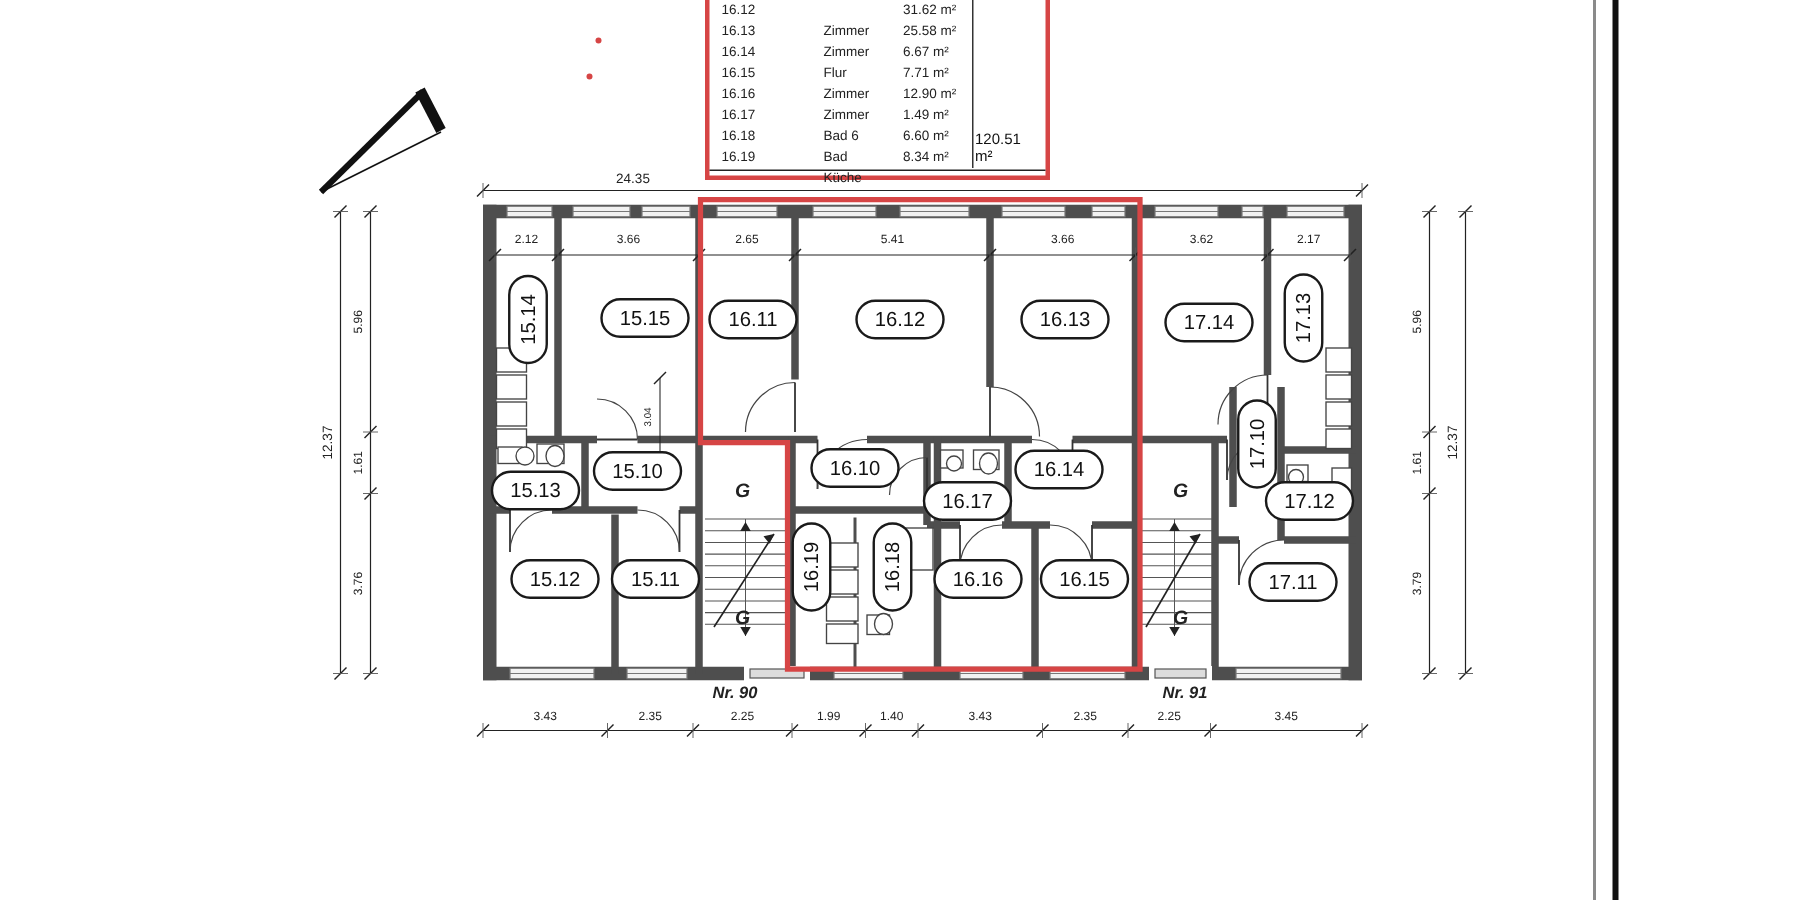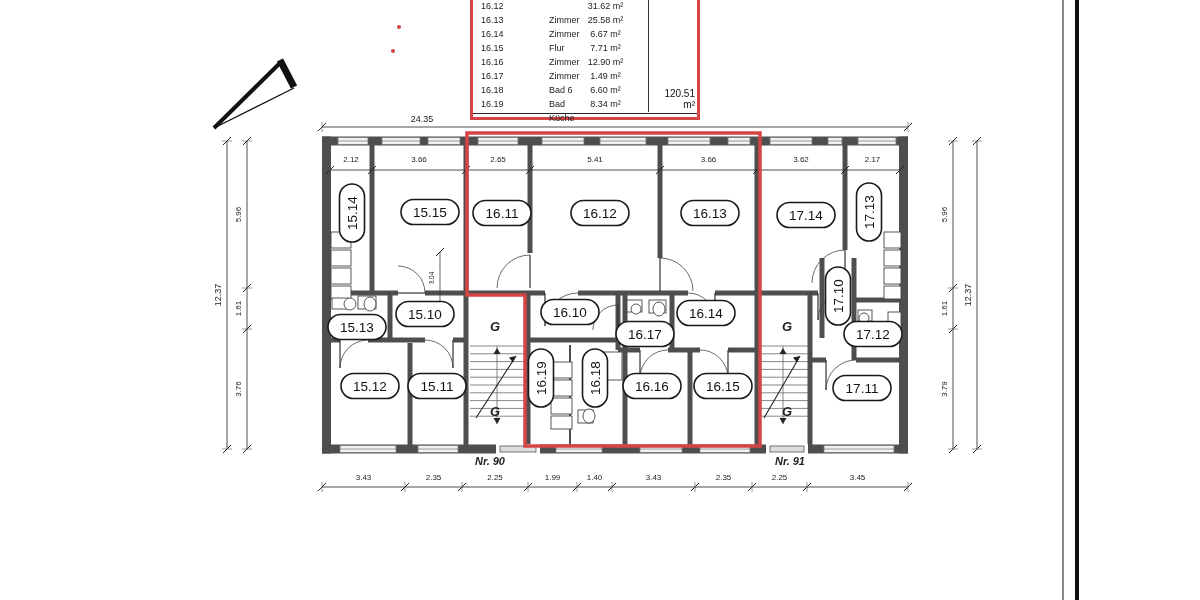--- a/index.html
+++ b/index.html
@@ -7,25 +7,25 @@
        font-family:"Liberation Sans",sans-serif;}
   #plan-svg{position:absolute;left:0;top:0;}
   
   .area-table{position:absolute;left:470px;top:-12px;width:230px;height:132px;
       box-sizing:border-box;border:3px solid #d64545;background:#fff;}
   .area-table .rows{position:absolute;left:0;top:0;width:100%;height:123px;
       box-sizing:border-box;padding-top:9px;border-bottom:1.5px solid #222;}
   .area-table .row{position:relative;height:14px;font-size:9px;color:#222;}
   .area-table .row .rid{position:absolute;left:8px;top:1px;}
   .area-table .row .rname{position:absolute;left:76px;top:15px;}
-  .area-table .row .rarea{position:absolute;left:104px;width:57px;top:1px;text-align:center;}
+  .area-table .row .rarea{position:absolute;left:129px;width:57px;top:1px;text-align:left;}
   .area-table .col-divider{position:absolute;left:175px;top:0;height:121px;
       border-left:1px solid #333;}
   .area-table .total{position:absolute;left:177px;right:2px;bottom:7px;
-      text-align:right;font-size:10px;color:#111;}
+      text-align:left;font-size:10px;color:#111;}
 </style>
 </head>
 <body>
 
 <svg id="plan-svg" width="1200" height="600" viewBox="0 0 1200 600">
     <line x1="1063" y1="0" x2="1063" y2="600" stroke="#8a8a8a" stroke-width="2"></line>
     <line x1="1077" y1="0" x2="1077" y2="600" stroke="#111" stroke-width="4"></line>
     <path d="M214,128 L282,61" stroke="#111" stroke-width="4" fill="none"></path>
     <path d="M280,60 L294,87" stroke="#111" stroke-width="7" fill="none"></path>
     <path d="M294,88 L214,128" stroke="#111" stroke-width="1.2" fill="none"></path>

